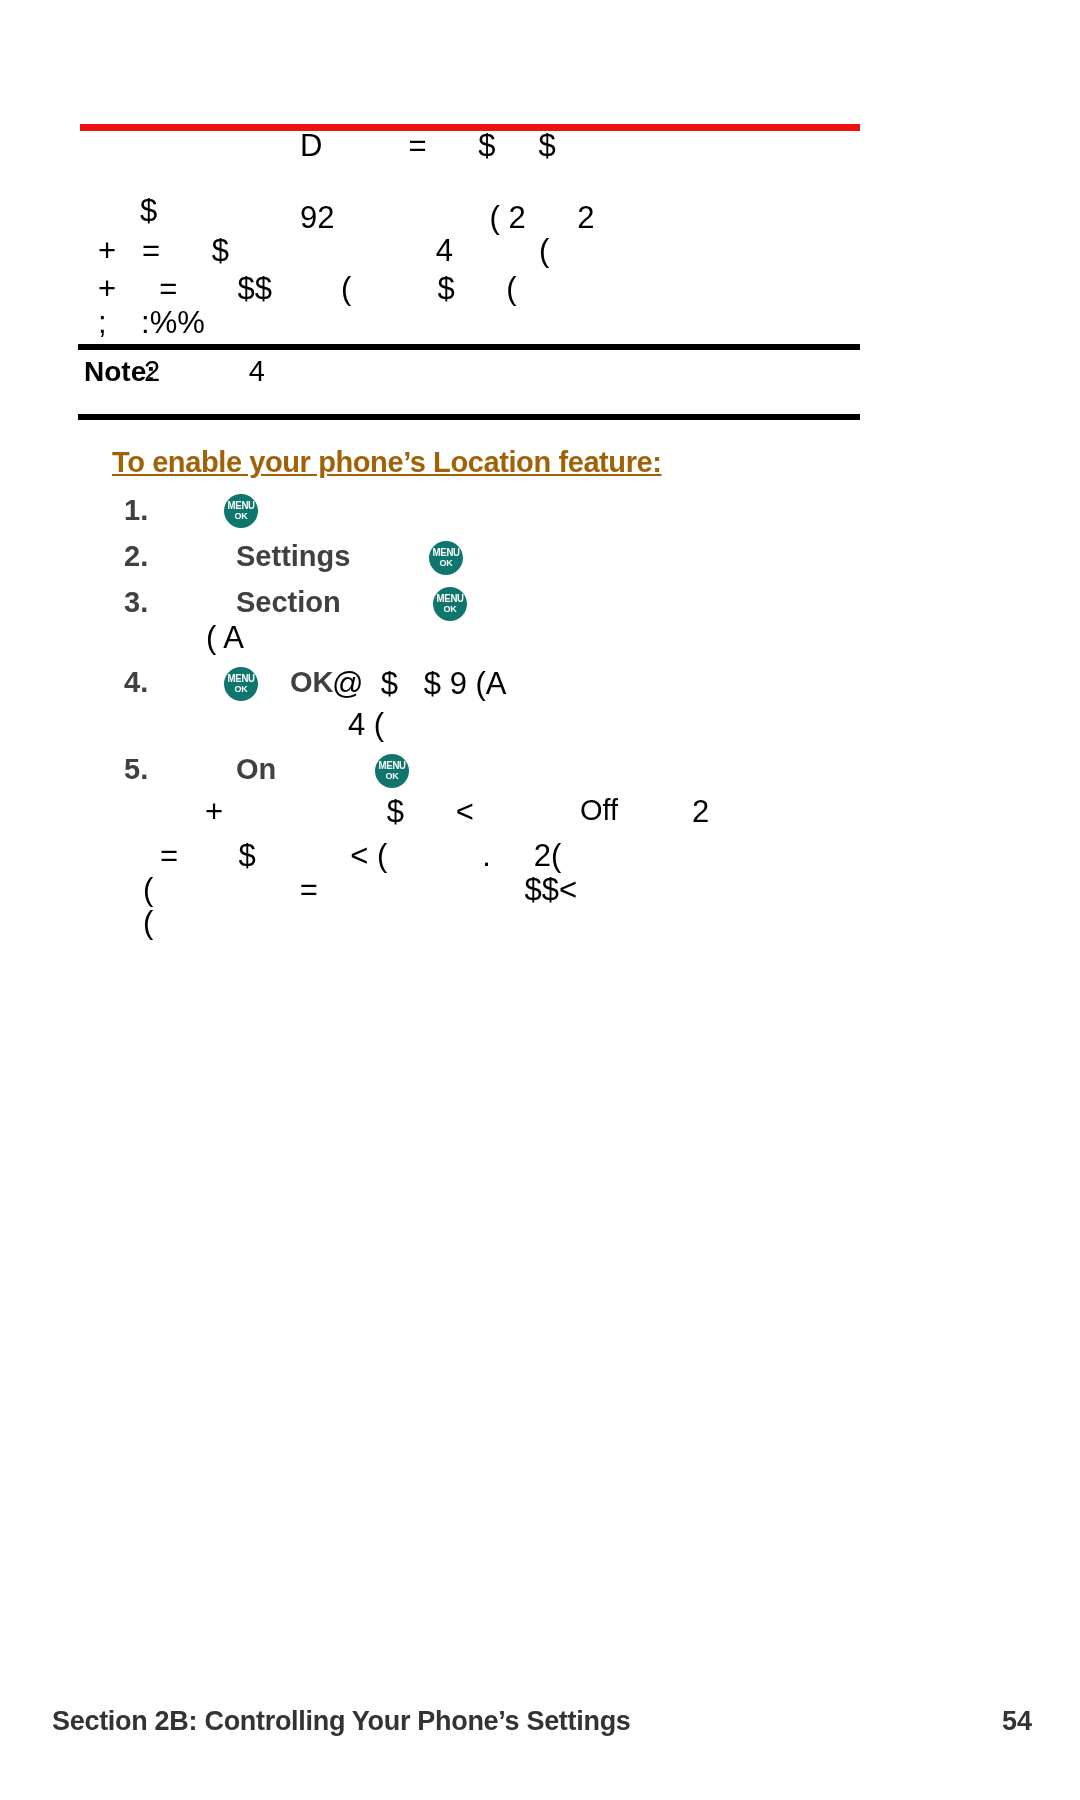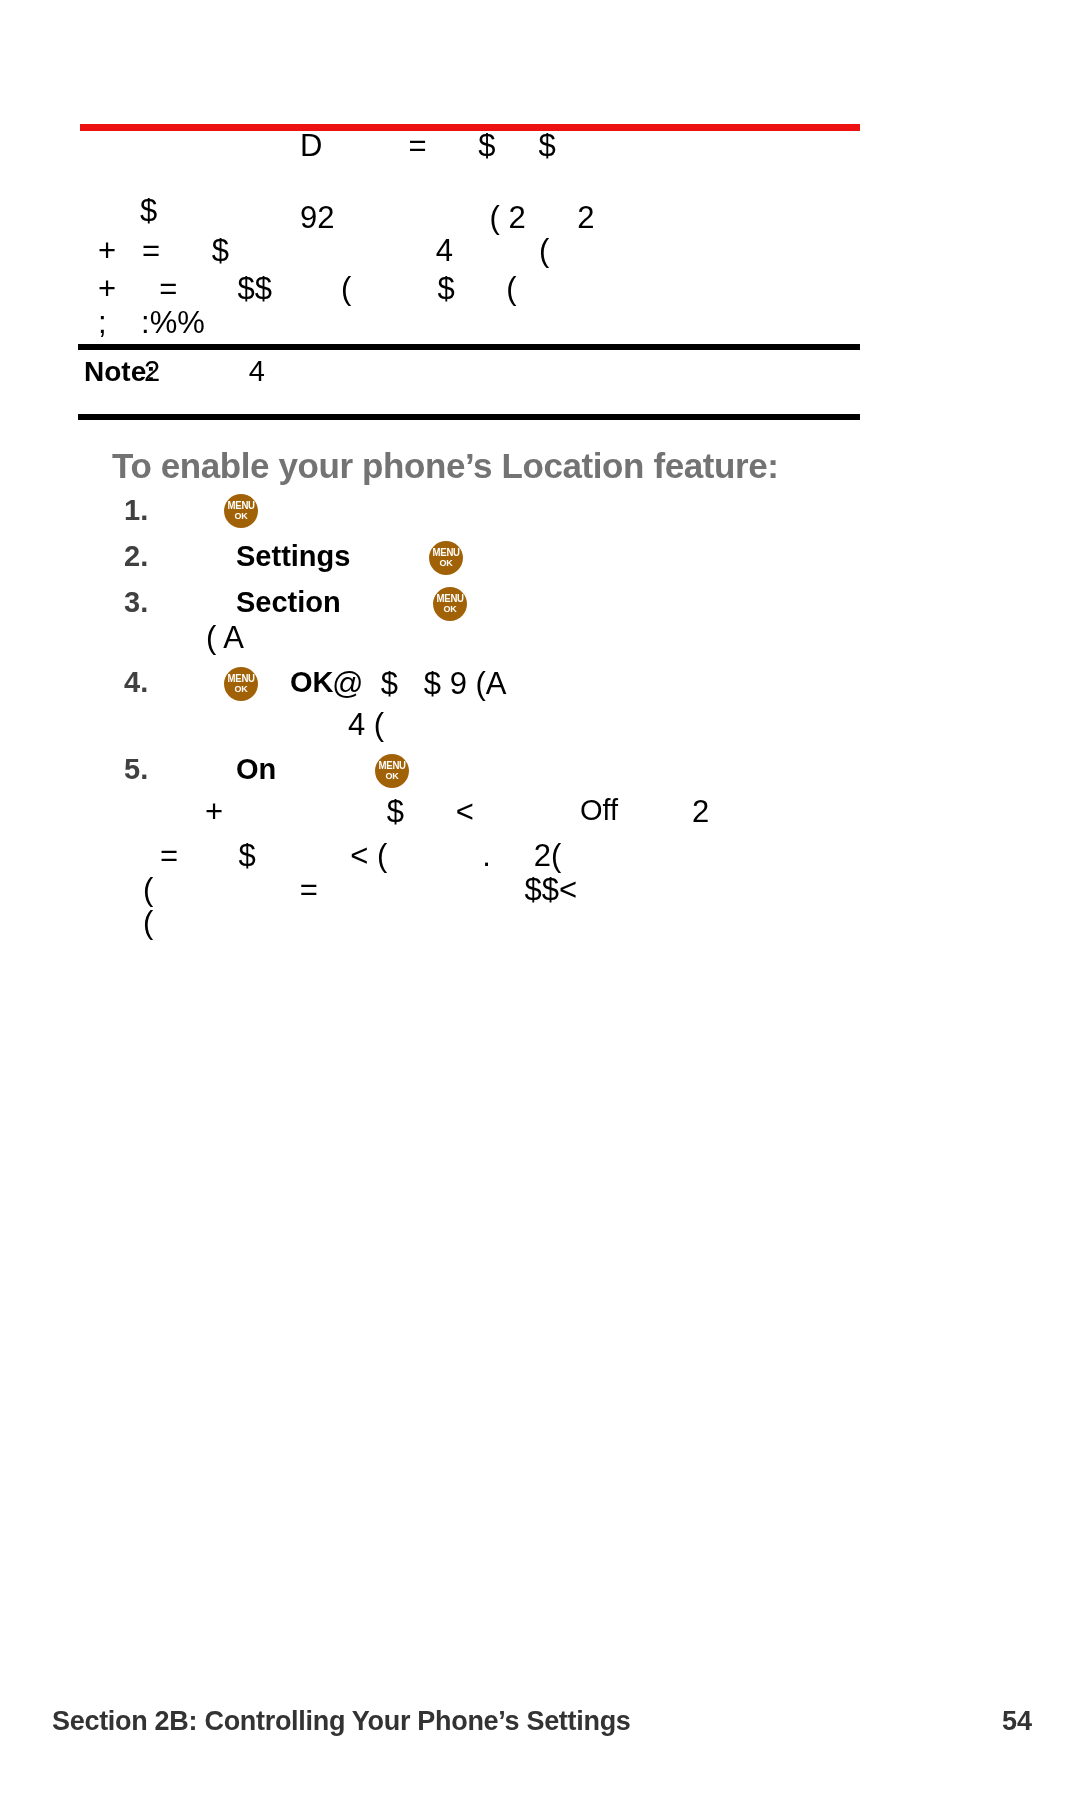--- a/index.html
+++ b/index.html
@@ -73,50 +73,51 @@
     font-size: 29px;
     color: #000000;
     white-space: pre;
   }
 
   
   .proc-heading {
     position: absolute;
     left: 112px;
     top: 446px;
-    font-size: 35px;
-    font-weight: bold;
-    color: #737373;
+    font-size: 29px;
+    font-weight: bold;
+    color: #a16207;
     letter-spacing: -0.4px;
     white-space: nowrap;
+    text-decoration: underline;
   }
 
   
   .step-num {
     position: absolute;
     font-size: 29px;
     font-weight: bold;
     color: #404040;
     white-space: pre;
   }
   .step-bold {
     position: absolute;
     font-size: 29px;
     font-weight: bold;
-    color: #000000;
+    color: #404040;
     white-space: pre;
   }
 
   
   .menukey {
     position: absolute;
     width: 34px;
     height: 34px;
     border-radius: 50%;
-    background: #a16207;
+    background: #0f766e;
     color: #ffffff;
     display: flex;
     flex-direction: column;
     align-items: center;
     justify-content: center;
     line-height: 1;
     overflow: hidden;
   }
   .menukey .k1 {
     font-size: 10px;

